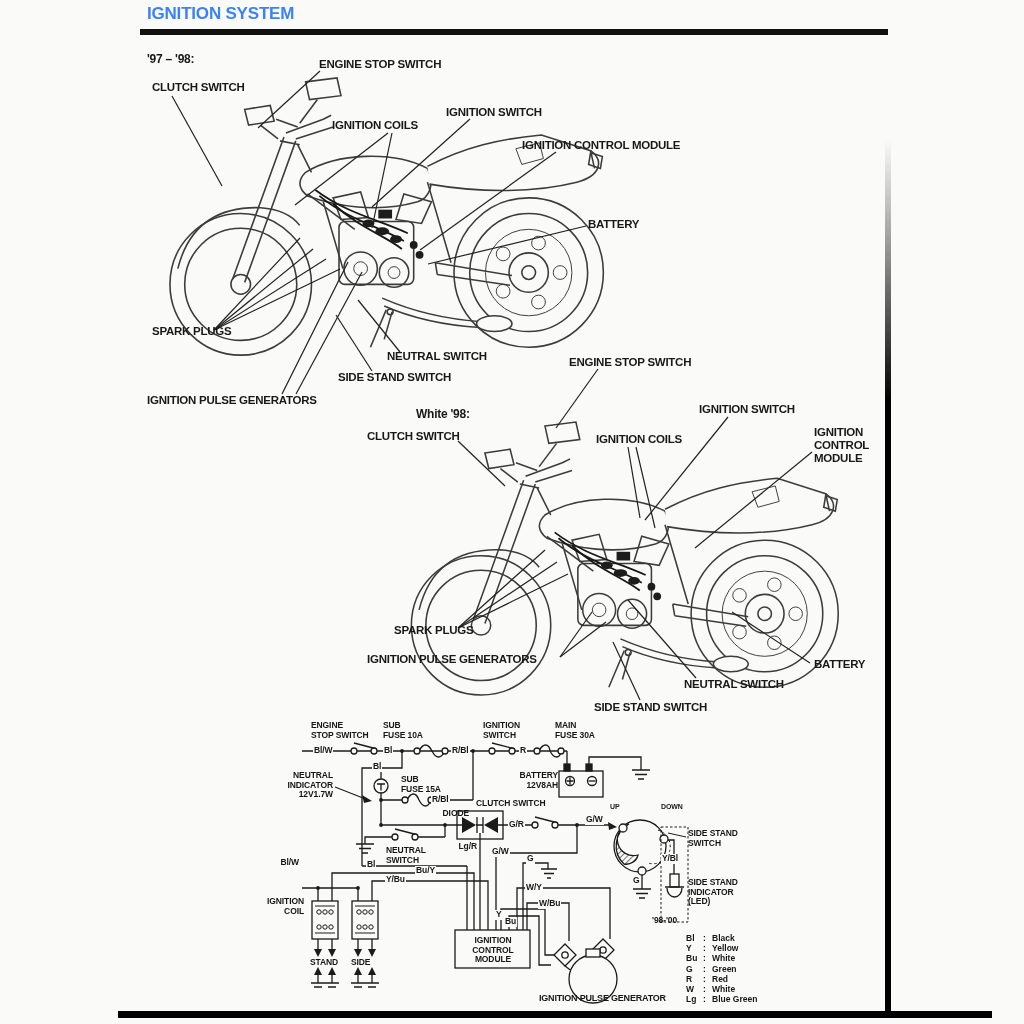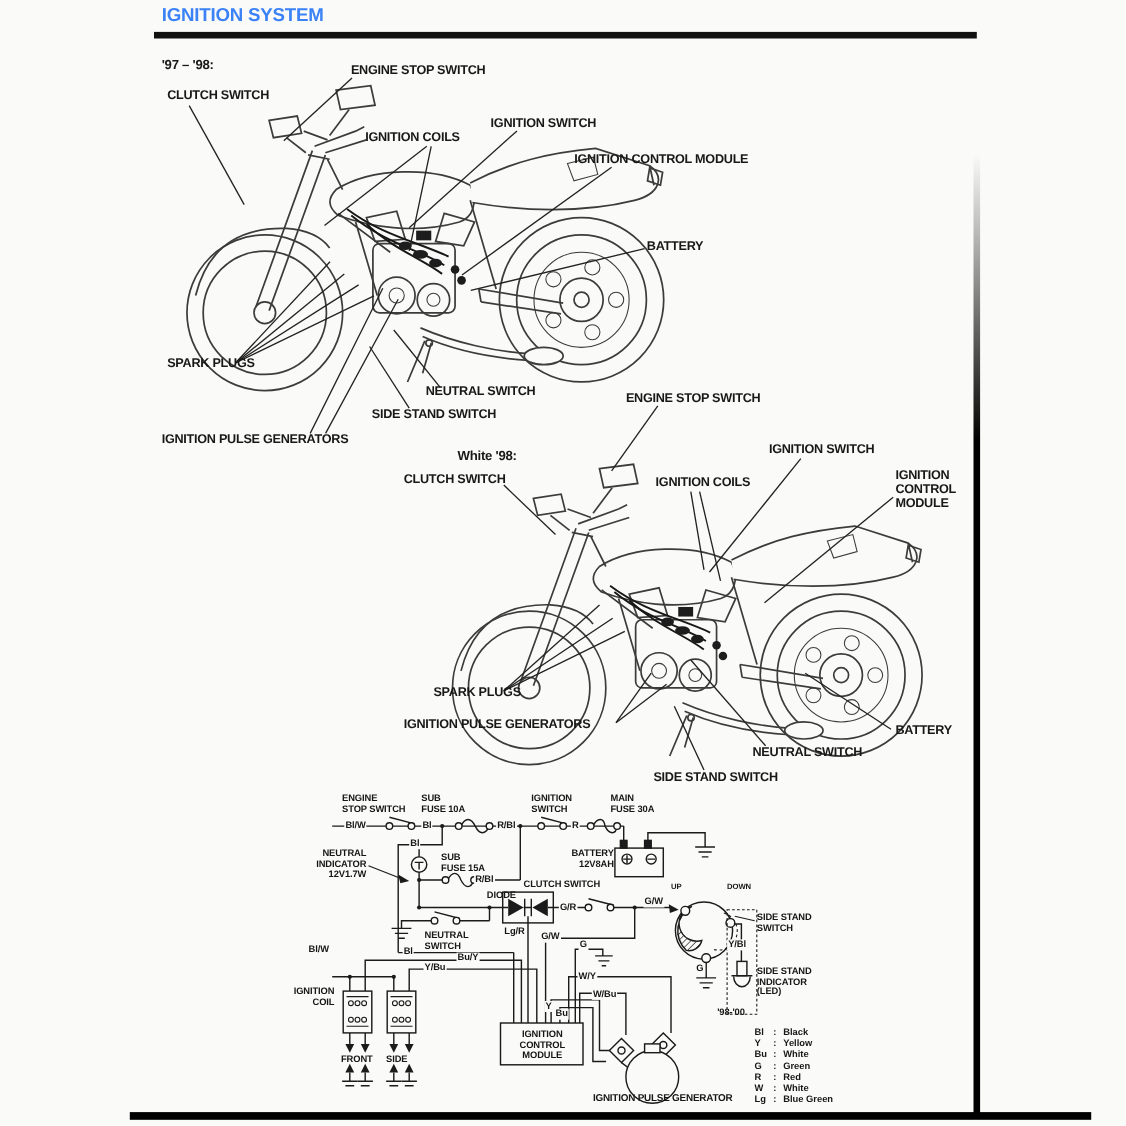--- a/index.html
+++ b/index.html
@@ -338,21 +338,21 @@
   <div class="sl tiny" style="left:355px;top:90px">UP</div>
   <div class="sl tiny" style="left:406px;top:90px">DOWN</div>
   <div class="sl" style="left:433px;top:116px">SIDE STAND
 SWITCH</div>
   <div class="sl" style="left:433px;top:165px">SIDE STAND
 INDICATOR
 (LED)</div>
   <div class="sl" style="left:397px;top:203px">'98-'00</div>
   <div class="sl ra" style="left:49px;top:184px">IGNITION
 COIL</div>
-  <div class="sl" style="left:55px;top:245px">FRONT</div>
+  <div class="sl" style="left:55px;top:245px">STAND</div>
   <div class="sl" style="left:96px;top:245px">SIDE</div>
   <div class="sl cm" style="left:238px;top:223px">IGNITION
 CONTROL
 MODULE</div>
   <div class="sl big" style="left:284px;top:281px">IGNITION PULSE GENERATOR</div>
 
   <div class="sl w" style="left:58px;top:33px">Bl/W</div>
   <div class="sl w" style="left:128px;top:33px">Bl</div>
   <div class="sl w" style="left:196px;top:33px">R/Bl</div>
   <div class="sl w" style="left:264px;top:33px">R</div>

